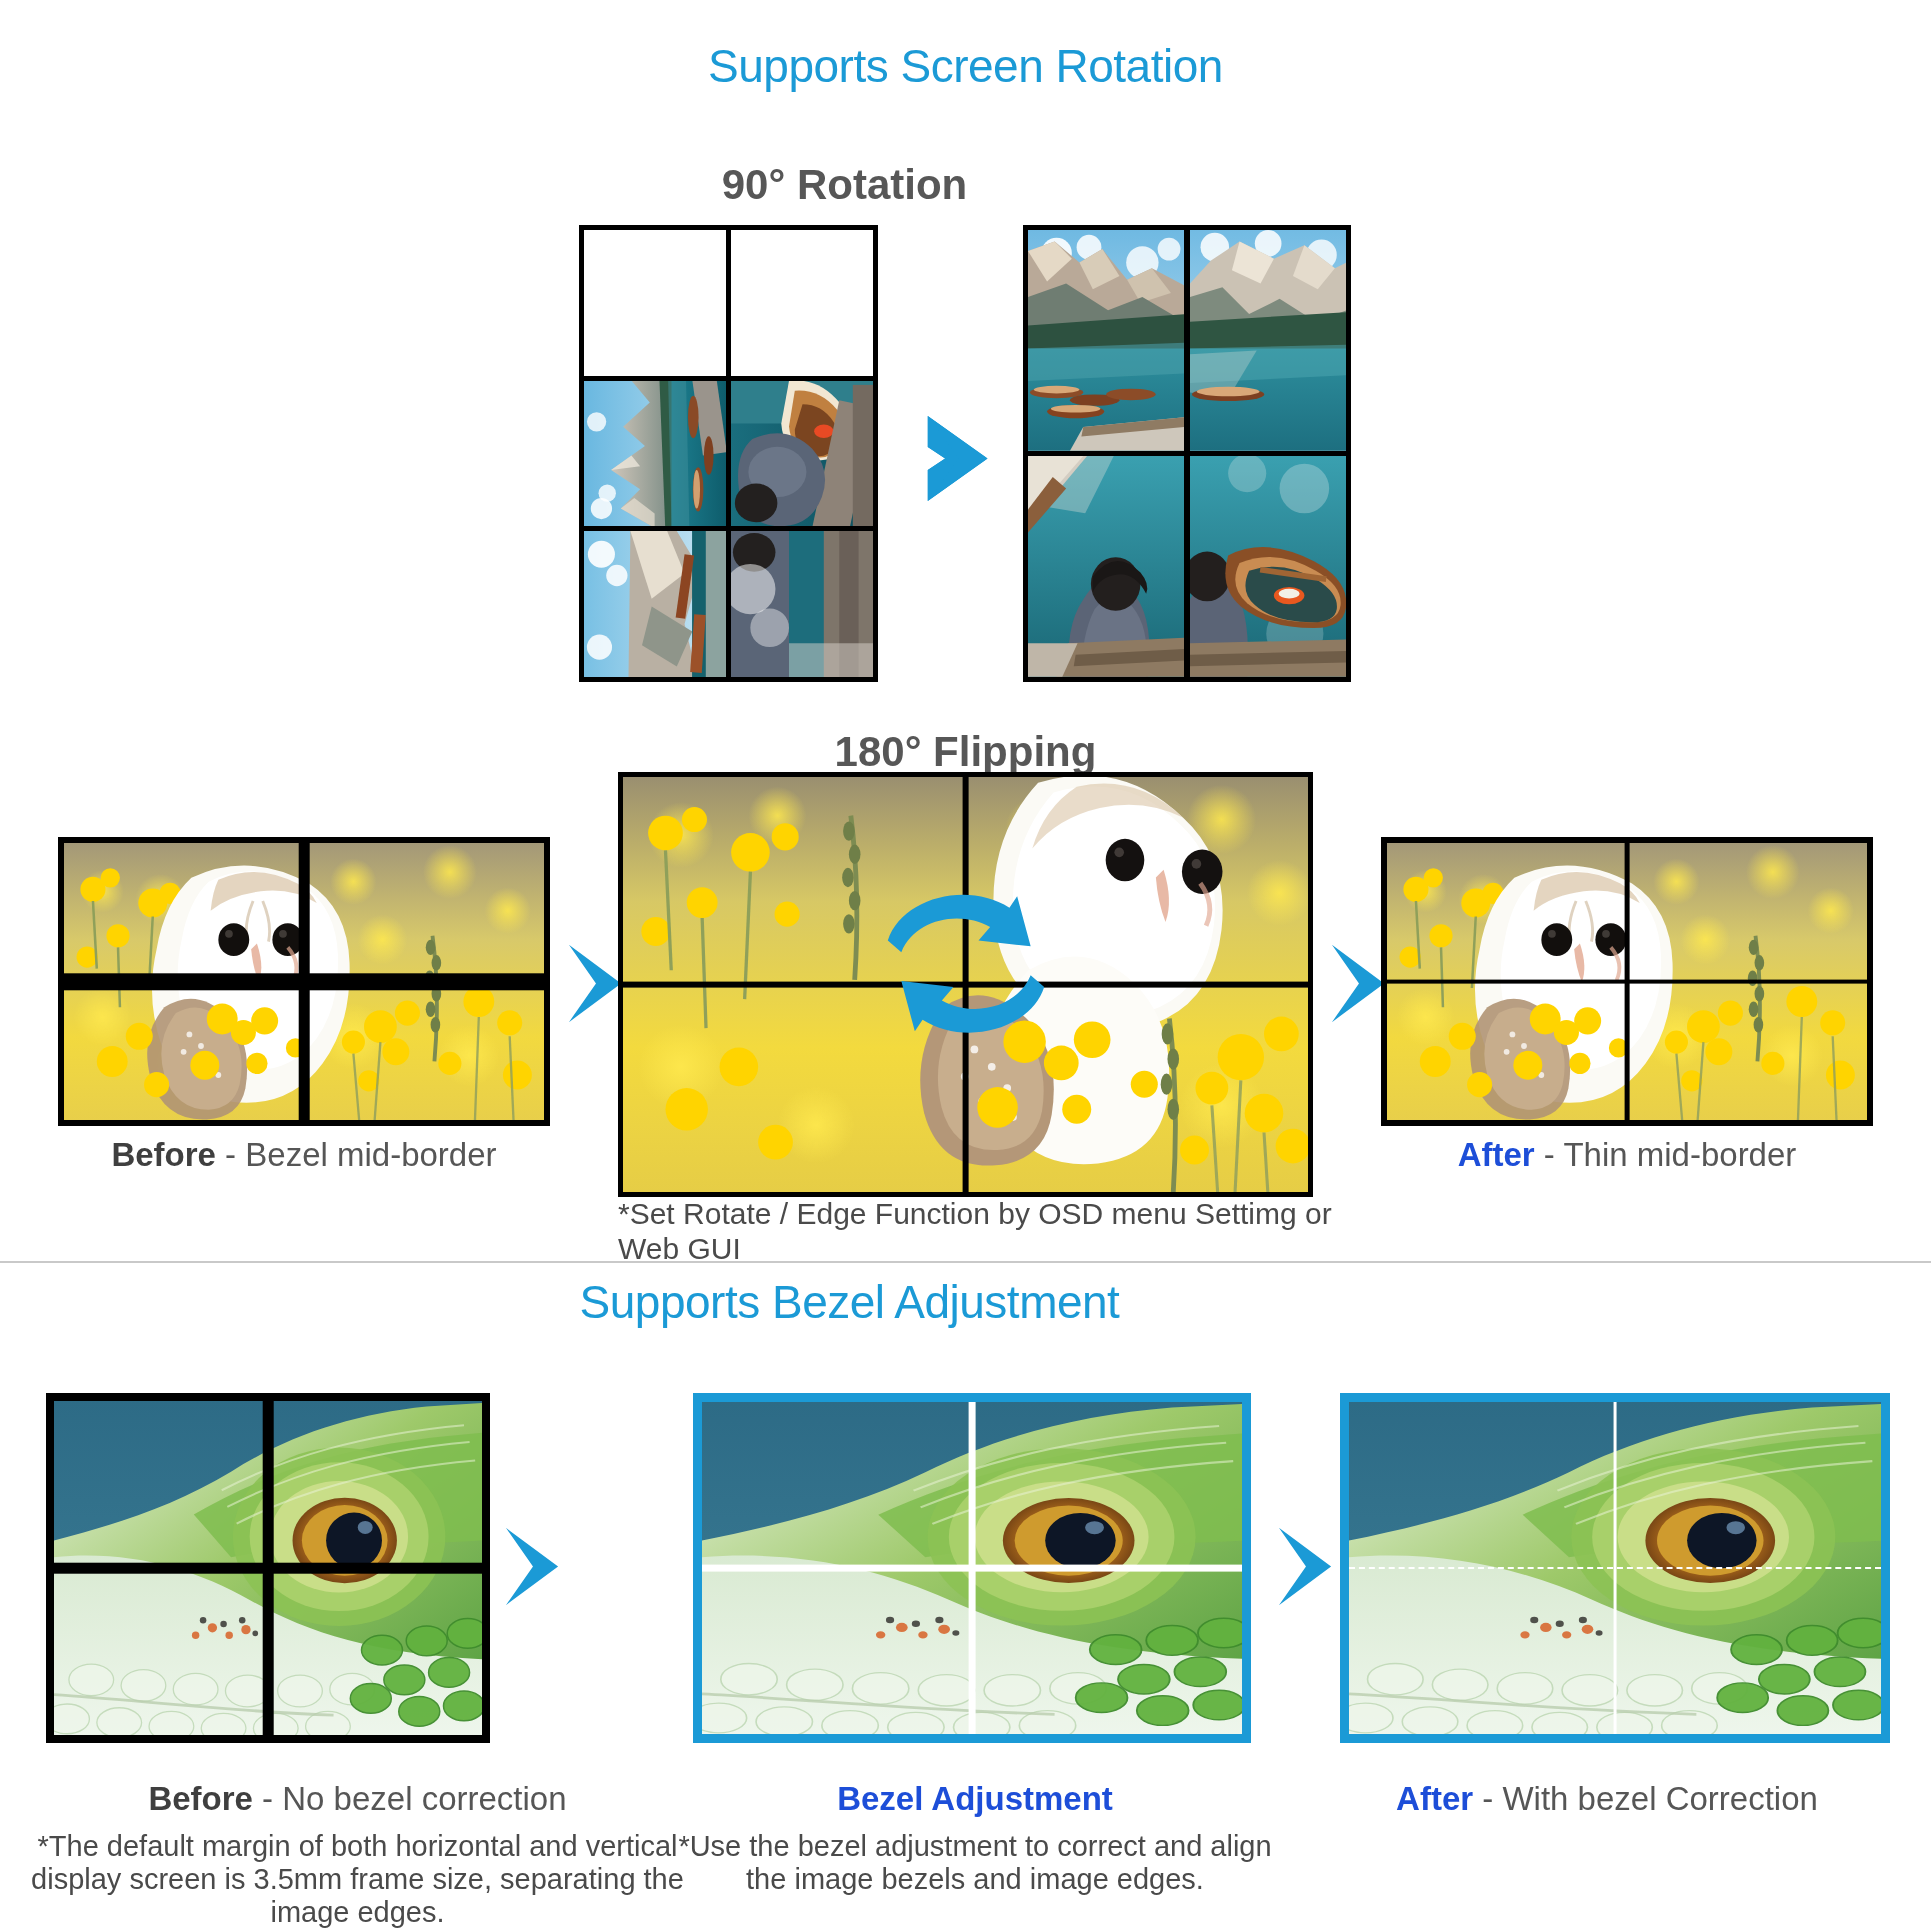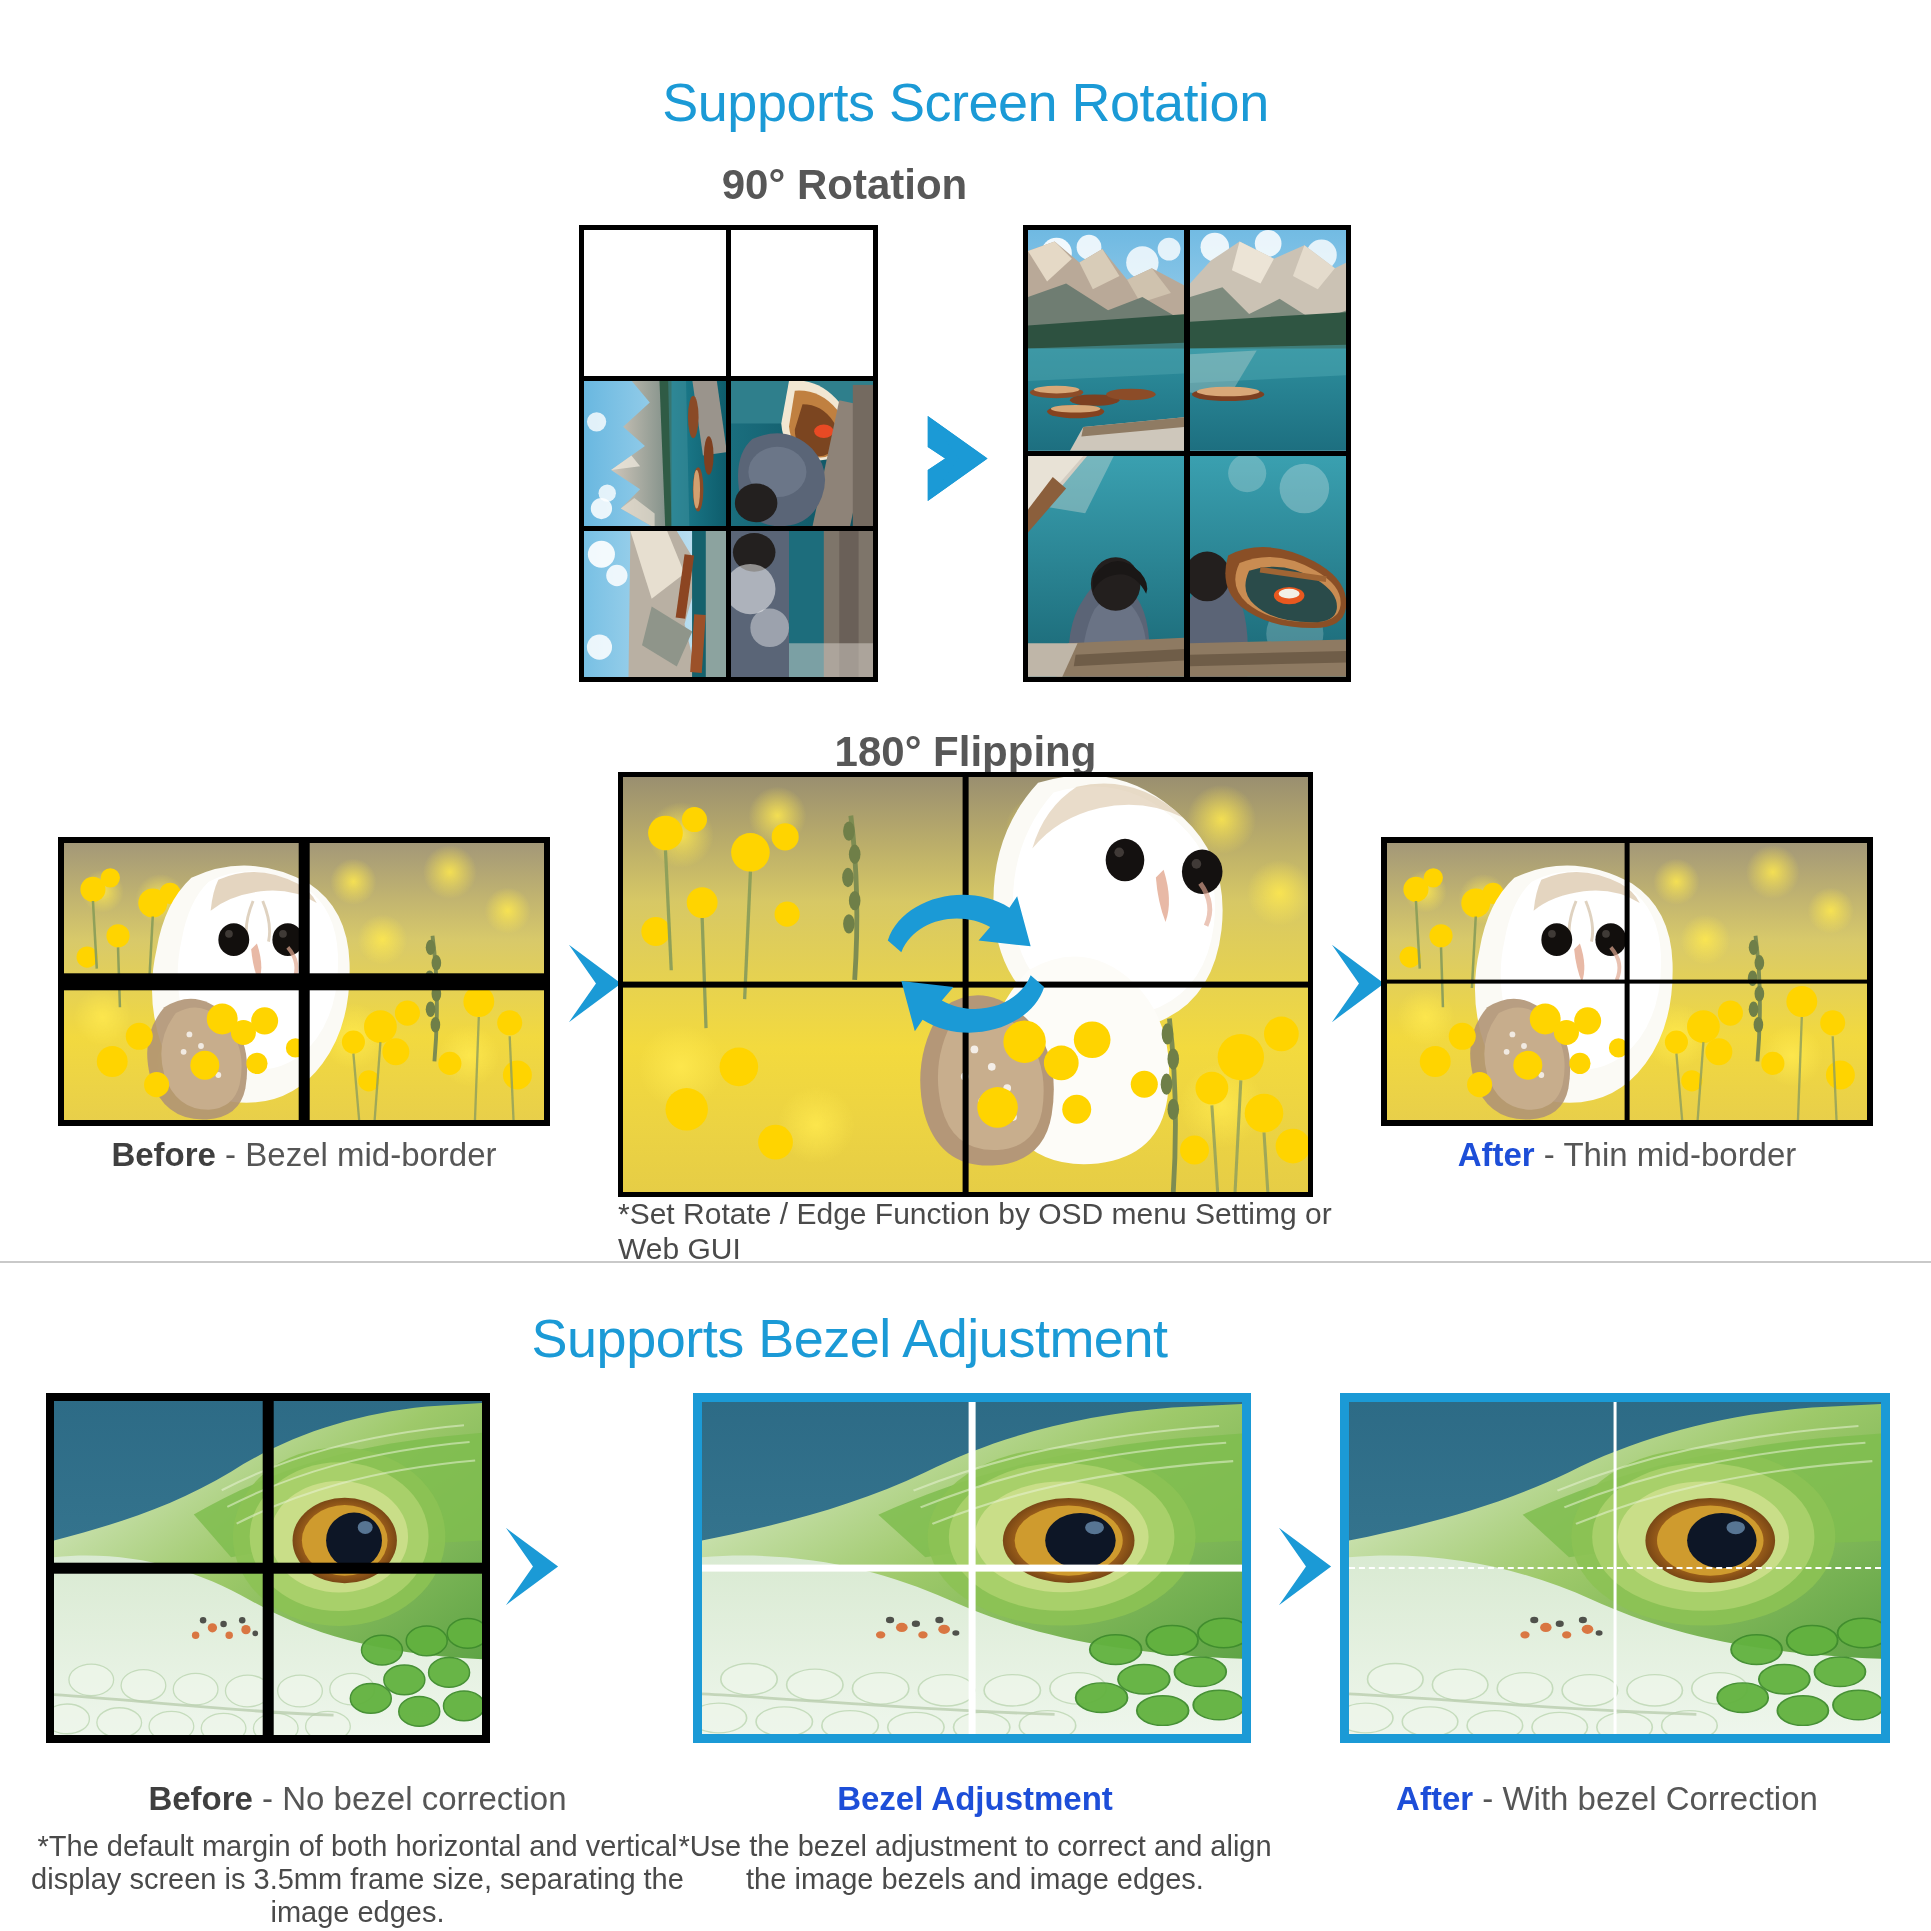--- a/index.html
+++ b/index.html
@@ -9,26 +9,25 @@
     background:#ffffff;
     font-family:"Liberation Sans", sans-serif;
     color:#4d4d4d;
     overflow:hidden;
     position:relative;
   }
 
   
   .section-title {
     text-align:center;
-    font-size:54px;
+    font-size:46px;
     font-weight:400;
     color:#1b9ad6;
     letter-spacing:-0.5px;
     line-height:1;
-    margin-top:32px;
   }
   .sub-title {
     text-align:center;
     font-size:42px;
     font-weight:700;
     color:#575757;
     line-height:1;
   }
   .bold-dark { font-weight:700; color:#3f3f3f; }
   .bold-blue { font-weight:700; color:#1d4ed8; }

